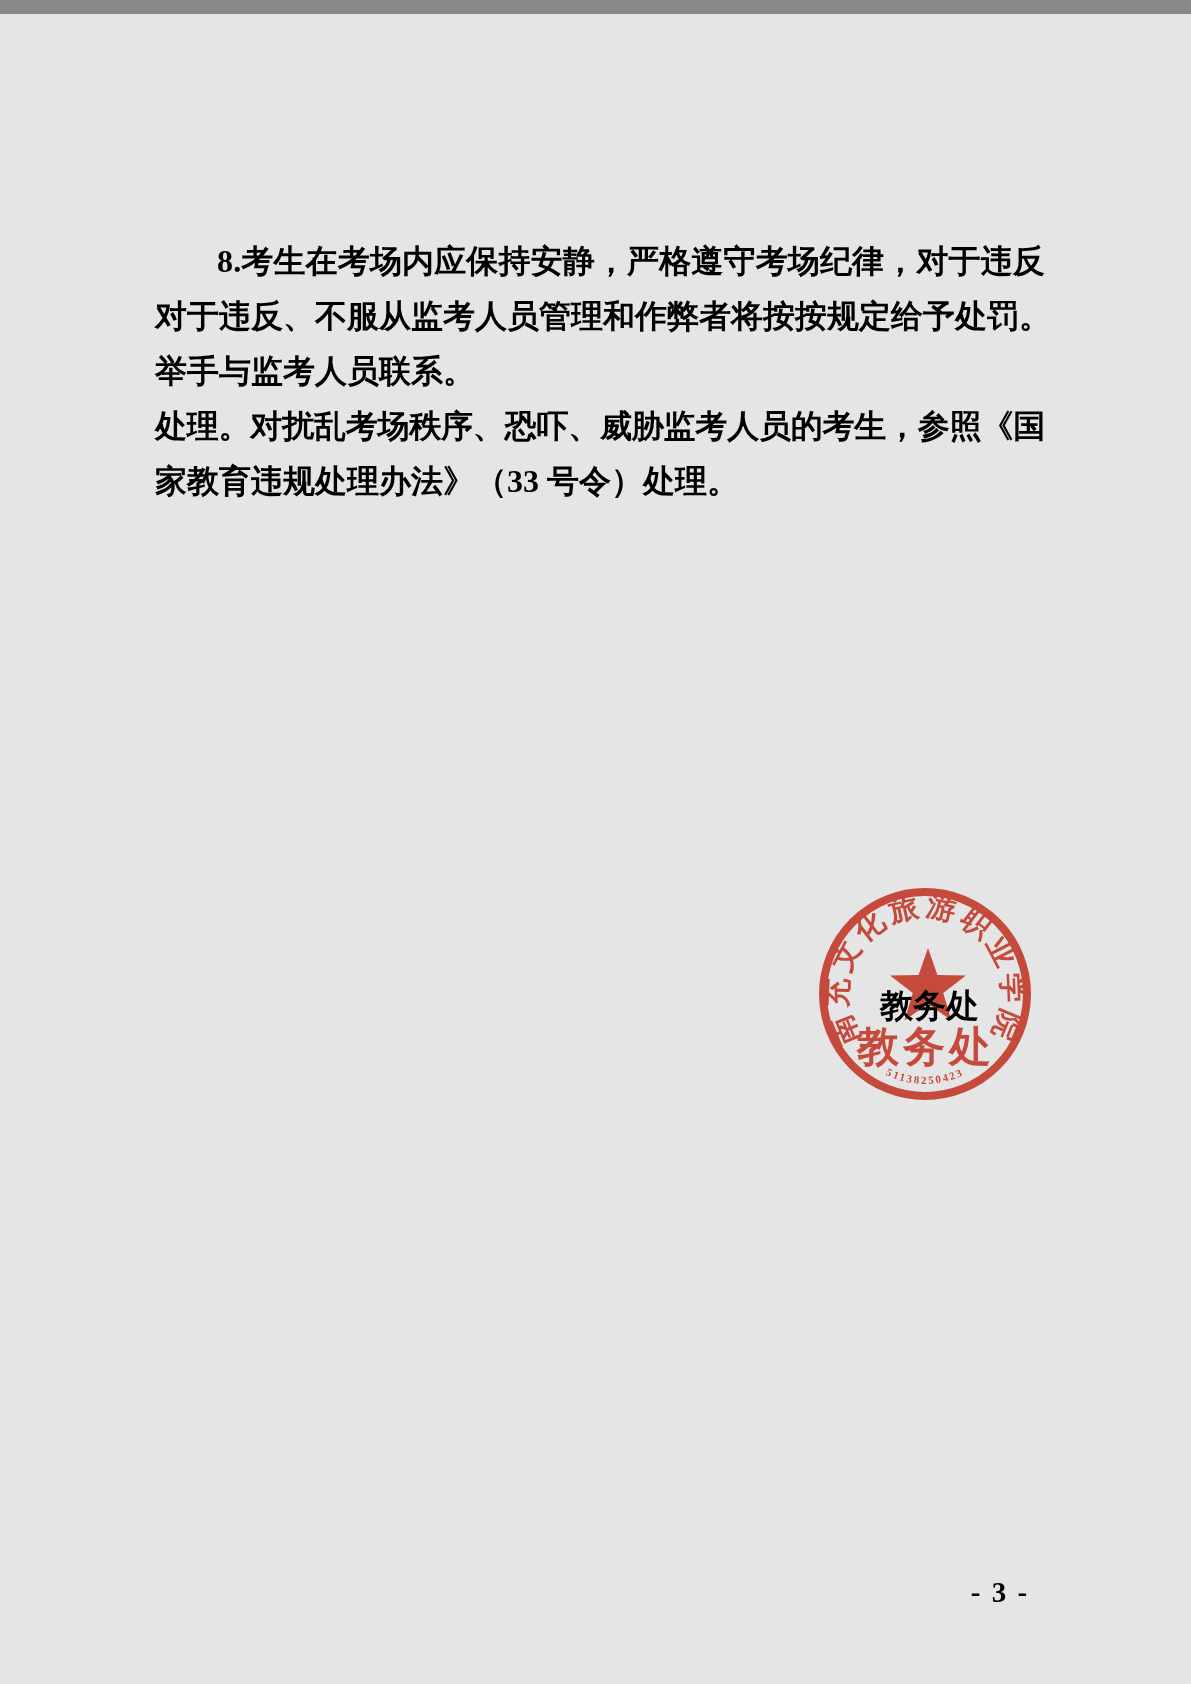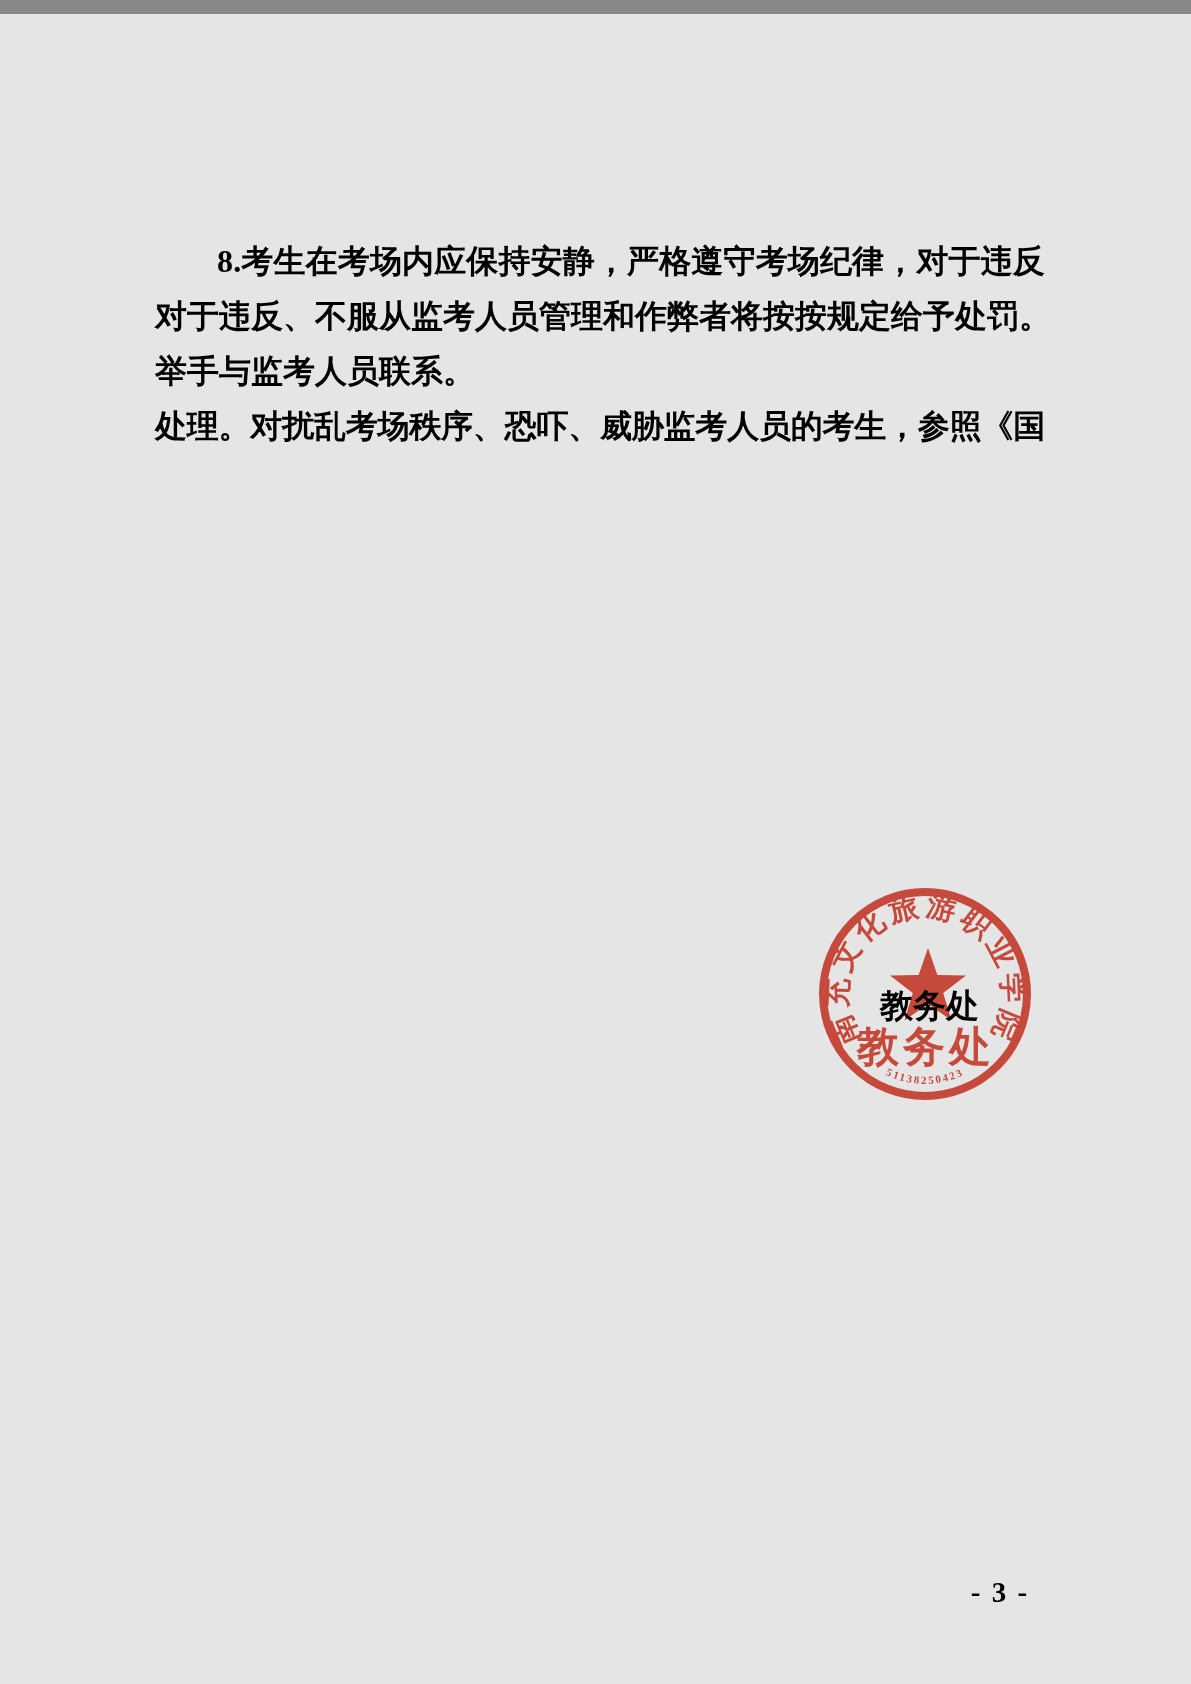--- a/index.html
+++ b/index.html
@@ -64,20 +64,21 @@
 </head>
 <body>
 
 <div class="page">
 
   <div class="content">
     <div class="line indent full"><span style="letter-spacing: 0.148148px;">8.考生在考场内应保持安静，严格遵守考场纪律，对于违反</span></div>
     <div class="line"><span>对于违反、不服从监考人员管理和作弊者将按按规定给予处罚。</span></div>
     <div class="line"><span>举手与监考人员联系。</span></div>
     <div class="line full"><span style="letter-spacing: -0.214286px;">处理。对扰乱考场秩序、恐吓、威胁监考人员的考生，参照《国</span></div>
+    <div class="line"><span>家教育违规处理办法》（33 号令）处理。</span></div>
   </div>
 
   <div class="sig-dept">教务处</div>
 
   <svg class="seal" viewBox="0 0 226 226" xmlns="http://www.w3.org/2000/svg">
     <defs>
       <path id="ringTextPath" d="M 57.8 168.2 A 78 78 0 1 1 168.2 168.2" fill="none"></path>
       <path id="serialPath" d="M 35.1 158 A 90 90 0 0 0 190.9 158" fill="none"></path>
     </defs>
     <circle cx="113" cy="113" r="102" fill="none" stroke="#d73a28" stroke-width="8"></circle>

